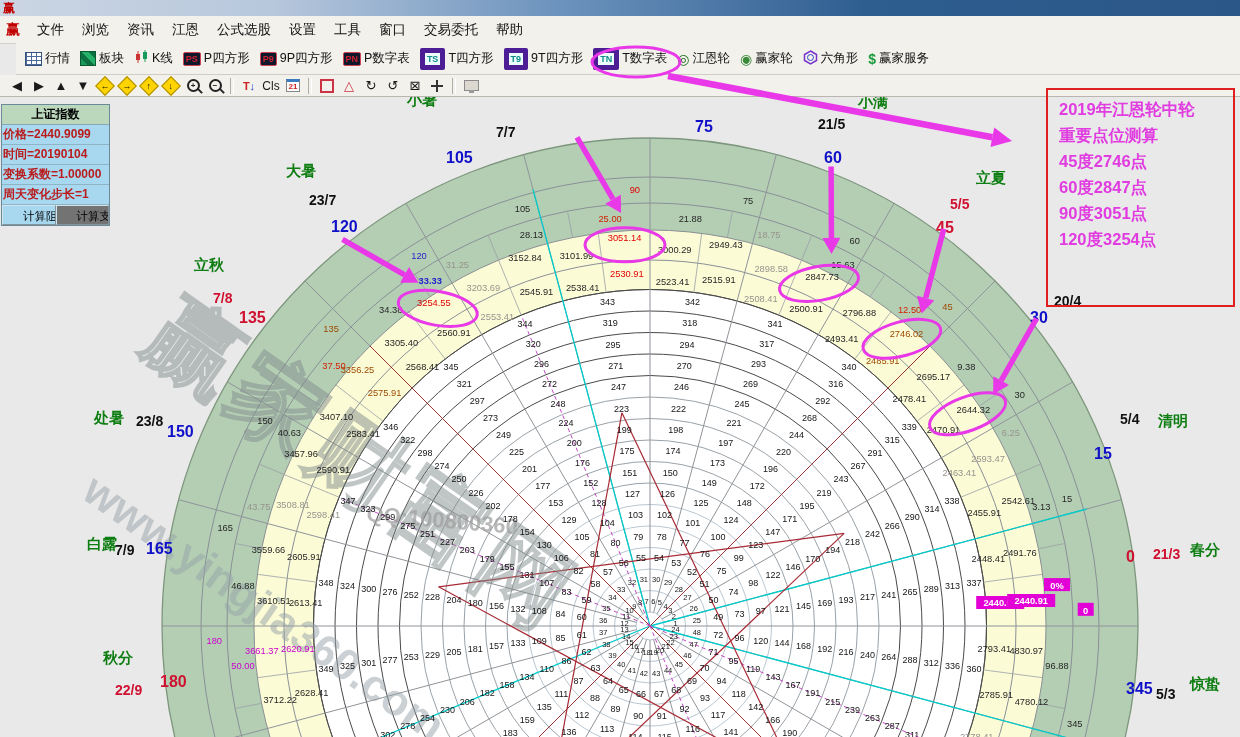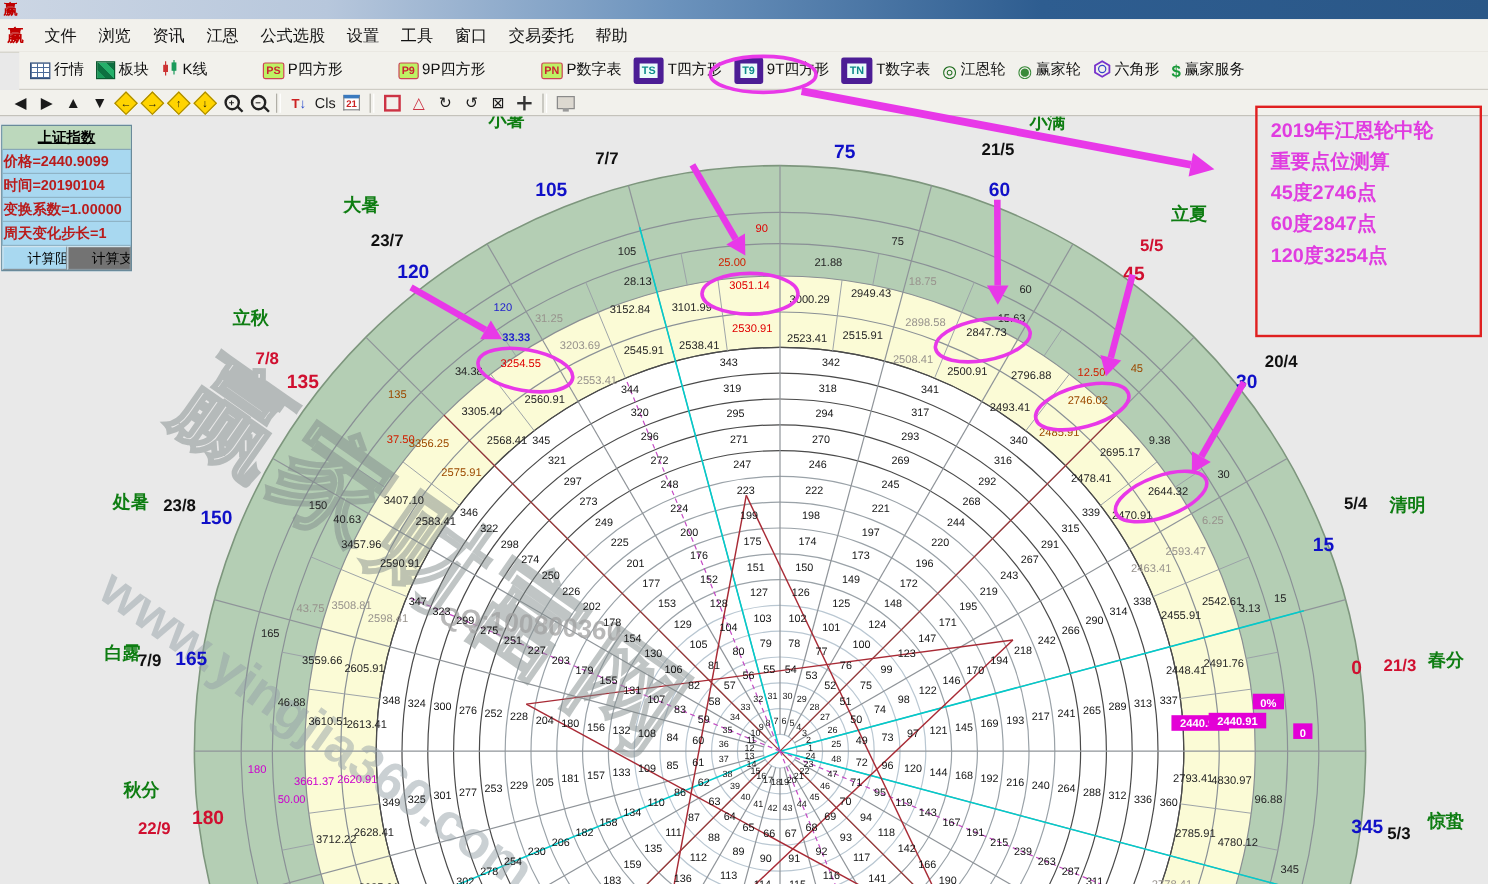--- a/index.html
+++ b/index.html
@@ -11,21 +11,21 @@
     display:flex;align-items:center;font-size:11.5px;color:#101010;}
   #titlebar .logo{color:#c00000;font-weight:bold;font-size:12px;margin:0 4px 0 3px;}
   #menubar{position:absolute;left:0;top:16px;width:1240px;height:27px;background:#f2f1ec;
     border-bottom:1px solid #d2d0c8;display:flex;align-items:center;font-size:13.5px;color:#111;}
   #menubar .logo{color:#c00000;font-weight:bold;font-size:14px;padding:0 8px 0 6px;}
   .menu-item{padding:0 9px;cursor:default;}
   #toolbar1{position:absolute;left:16px;top:43px;width:1240px;height:32px;background:#f2f1ec;
     border-bottom:1px solid #cfcdc5;display:flex;align-items:center;font-size:12.5px;color:#111;padding-left:4px;box-sizing:border-box;}
   .tb1{display:flex;align-items:center;gap:3px;padding:0 5px;white-space:nowrap;}
   .badge{font-size:9px;font-weight:bold;padding:1px 2px;border-radius:2px;line-height:10px;}
-  .badge.red{color:#cc2233;border:1px solid #cc4455;background:#bef264;margin-left:36px;}
+  .badge.red{color:#cc2233;border:1px solid #cc4455;background:#0f172a;}
   .badge.teal{color:#0e8a8a;border:5px solid #4c1d95;background:#ecfbfb;}
   .glyph-ic{font-size:14px;font-weight:bold;line-height:14px;}
   .grid-ic{width:15px;height:12px;border:1px solid #35507a;background-color:#fff;
     background-image:repeating-linear-gradient(0deg,#4a6a9a 0 1px,transparent 1px 4px),
                      repeating-linear-gradient(90deg,#4a6a9a 0 1px,transparent 1px 5px);}
   .blocks-ic{width:14px;height:13px;border:1px solid #0a5a30;
     background:linear-gradient(45deg,#1a9a5a 25%,#0d7040 25% 50%,#25b06a 50% 75%,#0d7040 75%);}
   #toolbar2{position:absolute;left:0;top:75px;width:1240px;height:22px;background:#f2f1ec;
     border-bottom:1px solid #b8b6ae;display:flex;align-items:center;font-size:13px;color:#1a1a1a;padding-left:6px;box-sizing:border-box;}
   .tb2{display:inline-flex;align-items:center;justify-content:center;min-width:20px;height:18px;margin:0 1px;}
@@ -46,29 +46,29 @@
   .cross-ic::after{left:0;top:5px;width:12px;height:2px;}
   .screen-ic{width:13px;height:9px;border:1px solid #8a8a8a;background:#dcd8d0;position:relative;}
   .screen-ic::after{content:"";position:absolute;left:4px;bottom:-3px;width:5px;height:3px;background:#9a9a9a;}
   .tdown-ic b{color:#cc2222;font-size:11px;}
   .tdown-ic span{color:#2244cc;font-size:11px;}
   
   #chart{position:absolute;left:0;top:97px;width:1240px;height:640px;background:#e9e9e9;z-index:1;}
   
   #infopanel{position:absolute;left:1px;top:104px;width:107px;z-index:5;border:1px solid #6a8a9a;
              background:#a8d8f0;font-size:12px;}
-  #infopanel .hd{background:#bcd8bc;color:#000;font-weight:bold;text-align:center;height:19px;line-height:19px;border-bottom:1px solid #88a8b8;text-decoration:underline;}
+  #infopanel .hd{background:#bcd8bc;color:#000;font-weight:bold;text-align:center;height:19px;line-height:19px;border-bottom:1px solid #88a8b8;}
   #infopanel .row{height:19px;line-height:19px;color:#b91c1c;font-weight:bold;padding-left:1px;
                   border-bottom:1px solid #8fb4c6;white-space:nowrap;overflow:hidden;}
   #infopanel .btns{display:flex;height:20px;}
   #infopanel .btns span{flex:1;text-align:center;line-height:20px;color:#000;border:1px outset #cfe4ee;box-sizing:border-box;white-space:nowrap;overflow:hidden;font-size:11.5px;padding-left:20px;}
   #infopanel .btns .b1{background:#a8d8f0;}
   #infopanel .btns .b2{background:#737373;}
   
-  #redbox{position:absolute;left:1046px;top:88px;width:189px;height:193px;border:2px solid #e02020;
+  #redbox{position:absolute;left:1046px;top:88px;width:189px;height:219px;border:2px solid #e02020;
           z-index:6;box-sizing:border-box;padding:6px 0 0 11px;}
   #redbox div{color:#e03ce0;font-weight:bold;font-size:16.5px;line-height:26px;white-space:nowrap;}
   
   #overlay{position:absolute;left:0;top:0;width:1240px;height:737px;z-index:7;pointer-events:none;}
   svg text{font-family:"Liberation Sans","DejaVu Sans",sans-serif;}
 </style>
 </head>
 <body>
 
 <div id="titlebar">
@@ -894,20 +894,21 @@
     <span class="b1">计算阻力</span>
     <span class="b2">计算支撑</span>
   </div>
 </div>
 
 <div id="redbox">
     <div>2019年江恩轮中轮</div>
     <div>重要点位测算</div>
     <div>45度2746点</div>
     <div>60度2847点</div>
+    <div>90度3051点</div>
     <div>120度3254点</div>
   </div>
 
 <svg id="overlay">
     <ellipse cx="625.0" cy="244.8" rx="40" ry="17" fill="none" stroke="#e838e8" stroke-width="3" transform="rotate(0.0 625.0 244.8)"></ellipse>
     <line x1="577" y1="137.4" x2="613.0380635916147" y2="199.17953758562507" stroke="#e838e8" stroke-width="5.5"></line>
     <polygon points="621.1,213 605.2640534835288,203.71437681534184 620.8120736997006,194.6446983559083" fill="#e838e8"></polygon>
     <ellipse cx="437.8" cy="308.4" rx="40" ry="17" fill="none" stroke="#e838e8" stroke-width="3" transform="rotate(10.0 437.8 308.4)"></ellipse>
     <line x1="342.5" y1="239.4" x2="404.60586022093787" y2="274.86571491564087" stroke="#e838e8" stroke-width="5.5"></line>
     <polygon points="418.5,282.8 400.14282486098585,282.6811685413633 409.0688955808899,267.0502612899184" fill="#e838e8"></polygon>

